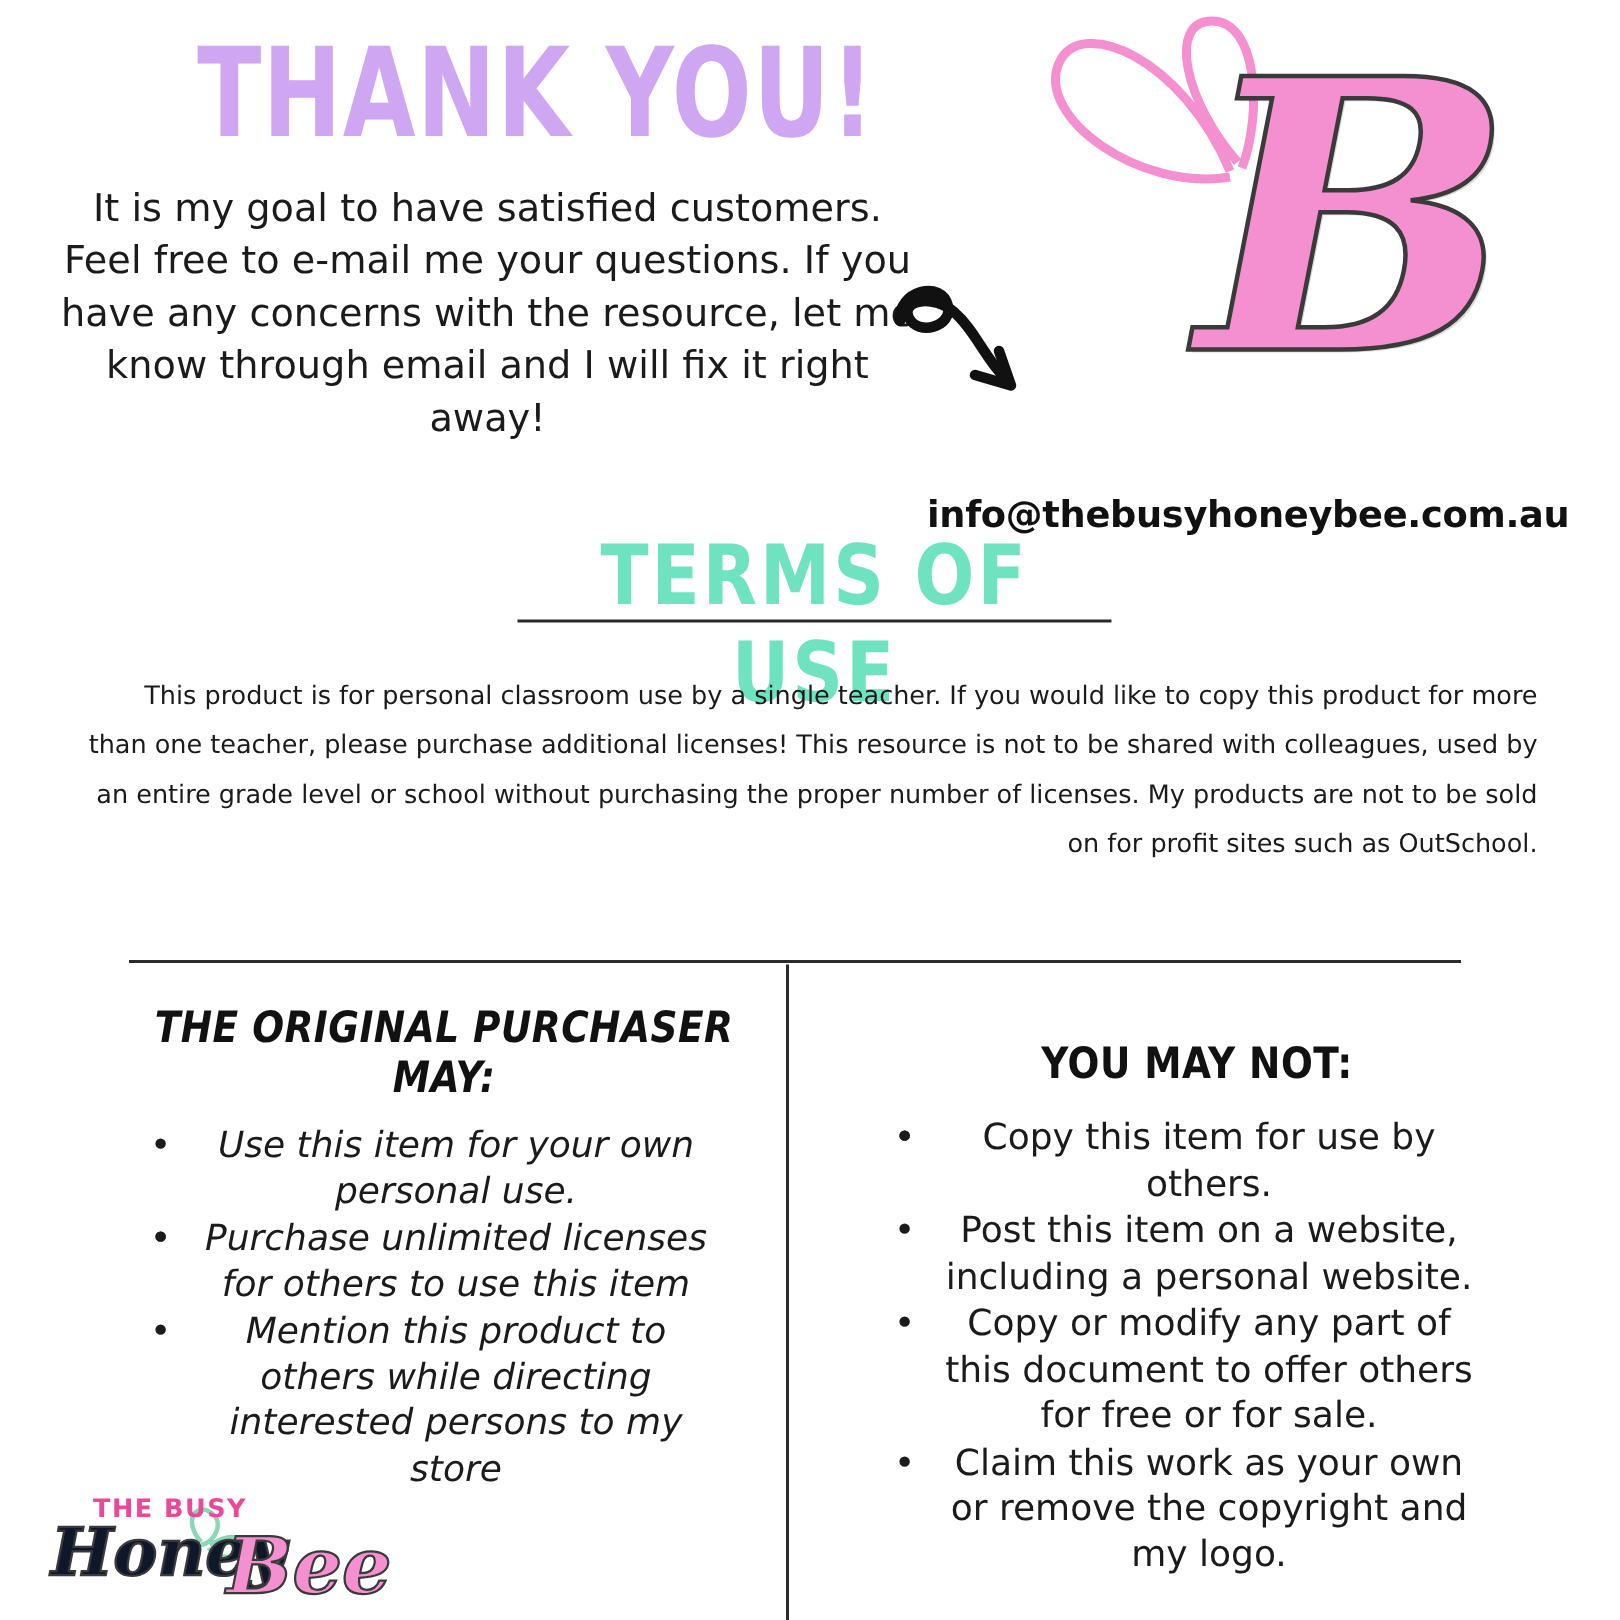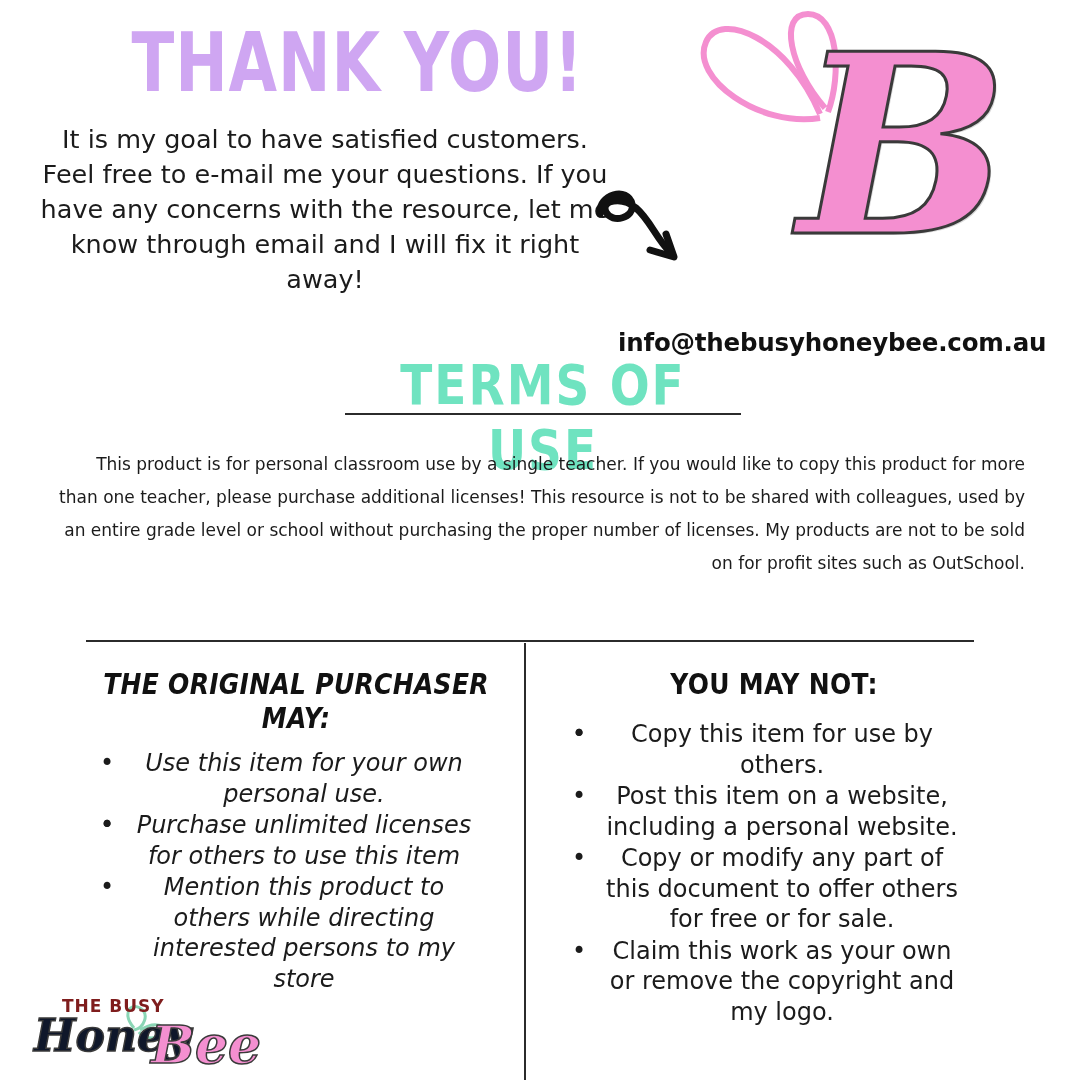--- a/index.html
+++ b/index.html
@@ -138,21 +138,21 @@
     height: 437px;
     background: #2b2b2b;
   }
 
   
   .col {
     position: absolute;
     top: 668px;
   }
   .col.left { left: 86px; width: 420px; font-style: italic; }
-  .col.right { left: 564px; width: 420px; }
+  .col.right { left: 588px; width: 420px; margin-top: 24px; }
 
   .col-title {
     text-align: center;
     font-family: "DejaVu Sans", sans-serif;
     font-weight: bold;
     font-size: 25px;
     color: #111;
     letter-spacing: 0.3px;
     transform: scaleY(1.15);
     transform-origin: center top;
@@ -192,21 +192,21 @@
     height: 80px;
   }
   .fl-thebusy {
     position: absolute;
     left: 44px;
     top: 4px;
     font-family: "DejaVu Sans", sans-serif;
     font-weight: bold;
     font-size: 17px;
     letter-spacing: 1px;
-    color: #7f1d1d;
+    color: #ec4899;
   }
   .fl-honey {
     position: absolute;
     left: 16px;
     top: 18px;
     font-family: "DejaVu Serif", serif;
     font-style: italic;
     font-weight: bold;
     font-size: 44px;
     color: #0f172a;

